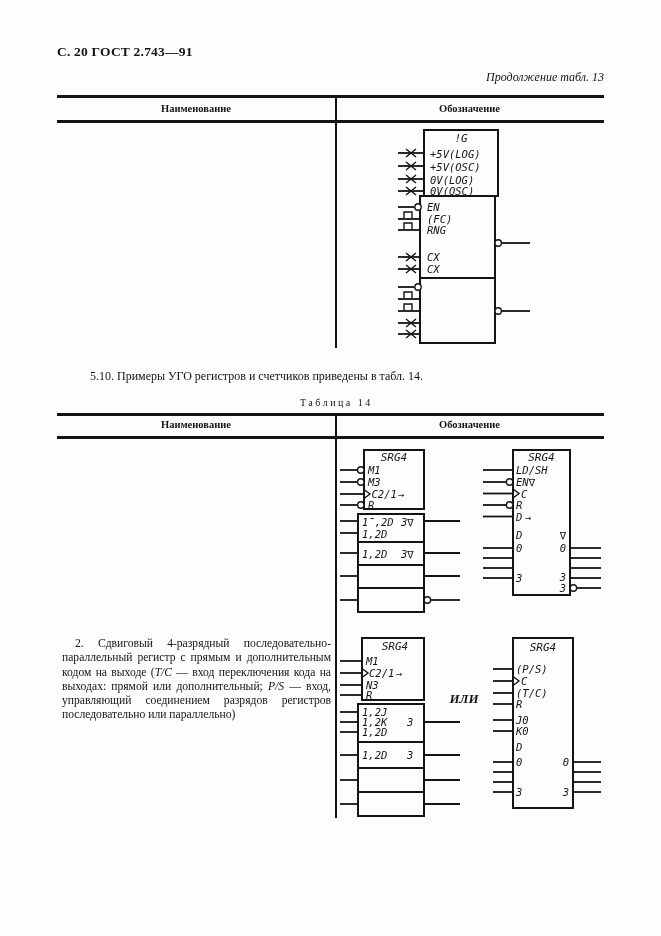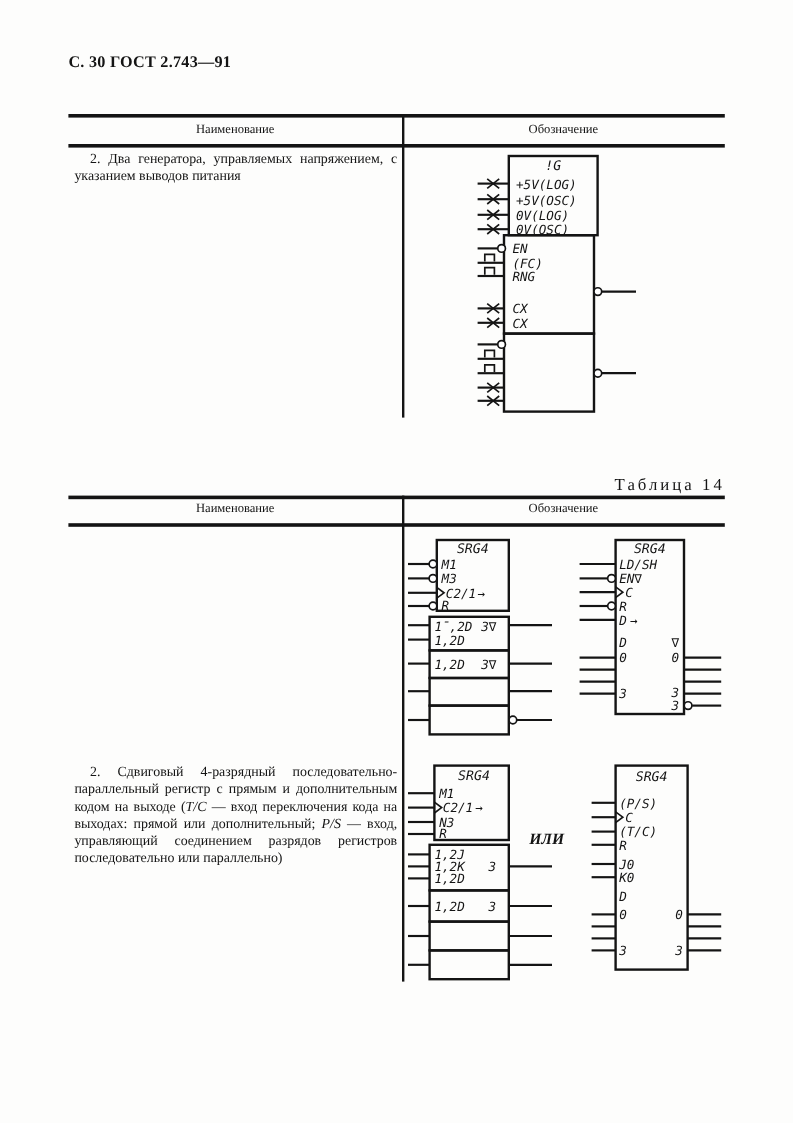--- a/index.html
+++ b/index.html
@@ -2,49 +2,49 @@
 <html><head>
 <meta charset="utf-8">
 <style>
   html,body{margin:0;padding:0;background:#e8e8e8;}
   .page{position:relative;width:661px;height:936px;background:#fdfdfc;font-family:"Liberation Serif",serif;color:#141414;overflow:hidden;}
   .rule{position:absolute;background:#141414;height:1.5px;}
   .rule.thick{height:3px;}
   .vrule{position:absolute;width:1.5px;background:#141414;}
   .hdr{position:absolute;left:57px;top:44px;font-weight:bold;font-size:13.5px;letter-spacing:.2px;}
   .cont{position:absolute;left:300px;top:70px;width:304px;text-align:right;font-style:italic;font-size:12px;}
-  .th{position:absolute;height:22px;line-height:22px;text-align:center;font-size:10.5px;}
+  .th{position:absolute;height:22px;line-height:22px;text-align:center;font-size:10.5px;font-weight:bold;}
   .cell-text{position:absolute;font-size:11.6px;line-height:14.3px;text-align:justify;}
   .cell-text p{margin:0;text-indent:13px;}
   .note{position:absolute;left:57px;top:369px;width:547px;font-size:12px;text-indent:33px;}
-  .tcap{position:absolute;left:300px;top:397px;width:304px;text-align:right;font-size:14px;letter-spacing:2.5px;}
-  .or{position:absolute;left:441px;top:691px;width:46px;text-align:left;font-style:italic;font-size:13px;font-weight:bold;}
+  .tcap{position:absolute;left:300px;top:397px;width:304px;font-size:10px;letter-spacing:2.5px;}
+  .or{position:absolute;left:441px;top:691px;width:46px;text-align:center;font-style:italic;font-size:13px;font-weight:bold;}
   svg.sym{position:absolute;overflow:visible;}
   svg.sym line,svg.sym rect,svg.sym path,svg.sym polyline{stroke:#141414;fill:none;stroke-width:1.8px;}
   svg.sym rect{stroke-width:2px;}
   svg.sym circle{fill:#fff;stroke:#141414;stroke-width:1.4px;}
   svg.sym .mk{stroke-width:1.4px;}
   svg.sym text{font-family:"DejaVu Sans Mono",monospace;font-style:italic;font-size:10.5px;fill:#141414;stroke:none;}
   svg.sym text.ttl{font-size:11px;}
 </style>
 </head>
 <body>
 
 <div class="page">
 
-  <div class="hdr">С. 30 ГОСТ 2.743—91</div>
+  <div class="hdr">С. 20 ГОСТ 2.743—91</div>
+  <div class="cont">Продолжение табл. 13</div>
 
   <div class="rule thick" style="left:57px;top:95px;width:547px"></div>
   <div class="th" style="left:57px;top:98px;width:278px">Наименование</div>
   <div class="th" style="left:335px;top:98px;width:269px">Обозначение</div>
   <div class="rule thick" style="left:57px;top:120px;width:547px"></div>
   <div class="vrule" style="left:335px;top:95px;height:253px"></div>
 
   <div class="cell-text" style="left:62px;top:126px;width:269px">
-    <p>2. Два генератора, управляемых напряжением, с указанием выводов питания</p>
   </div>
 
   <svg class="sym" style="left:390px;top:125px" width="150" height="222" viewBox="0 0 150 222">
     <g>
       <rect x="34" y="5" width="74" height="66"></rect>
       <rect x="30" y="71" width="75" height="82"></rect>
       <rect x="30" y="153" width="75" height="65"></rect>
       <line x1="8" y1="28" x2="34" y2="28"></line>
       <line x1="8" y1="41" x2="34" y2="41"></line>
       <line x1="8" y1="54" x2="34" y2="54"></line>
@@ -83,20 +83,21 @@
     <text x="40" y="45.5">+5V(OSC)</text>
     <text x="40" y="58.5">0V(LOG)</text>
     <text x="40" y="70">0V(OSC)</text>
     <text x="37" y="86">EN</text>
     <text x="37" y="98">(FC)</text>
     <text x="37" y="109">RNG</text>
     <text x="37" y="136">CX</text>
     <text x="37" y="148">CX</text>
   </svg>
 
+  <div class="note">5.10.  Примеры УГО регистров и счетчиков приведены в табл. 14.</div>
   <div class="tcap">Таблица 14</div>
 
   <div class="rule thick" style="left:57px;top:413px;width:547px"></div>
   <div class="th" style="left:57px;top:415px;width:278px;height:20px;line-height:20px">Наименование</div>
   <div class="th" style="left:335px;top:415px;width:269px;height:20px;line-height:20px">Обозначение</div>
   <div class="rule thick" style="left:57px;top:436px;width:547px"></div>
   <div class="vrule" style="left:335px;top:413px;height:405px"></div>
 
 
   <svg class="sym" style="left:337px;top:445px" width="126" height="172" viewBox="0 0 126 172">

